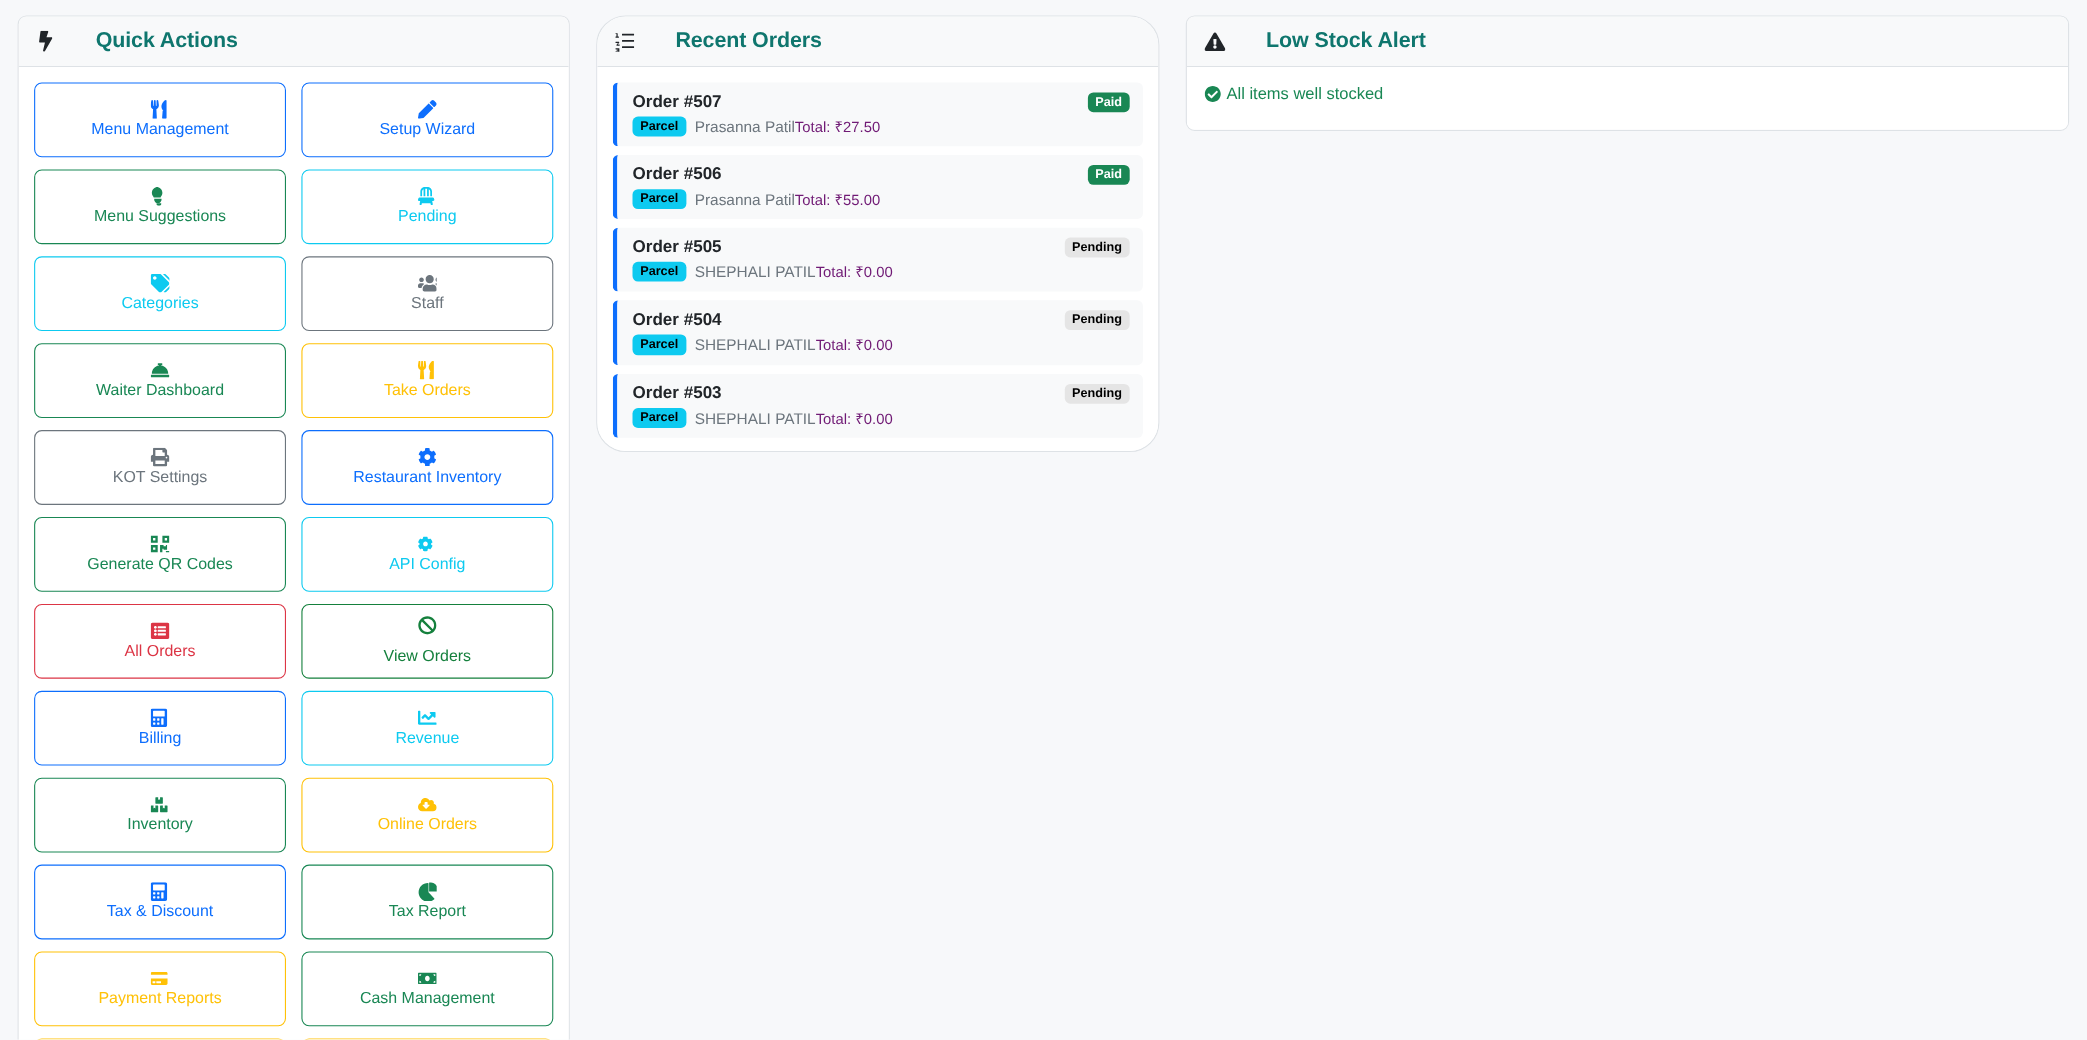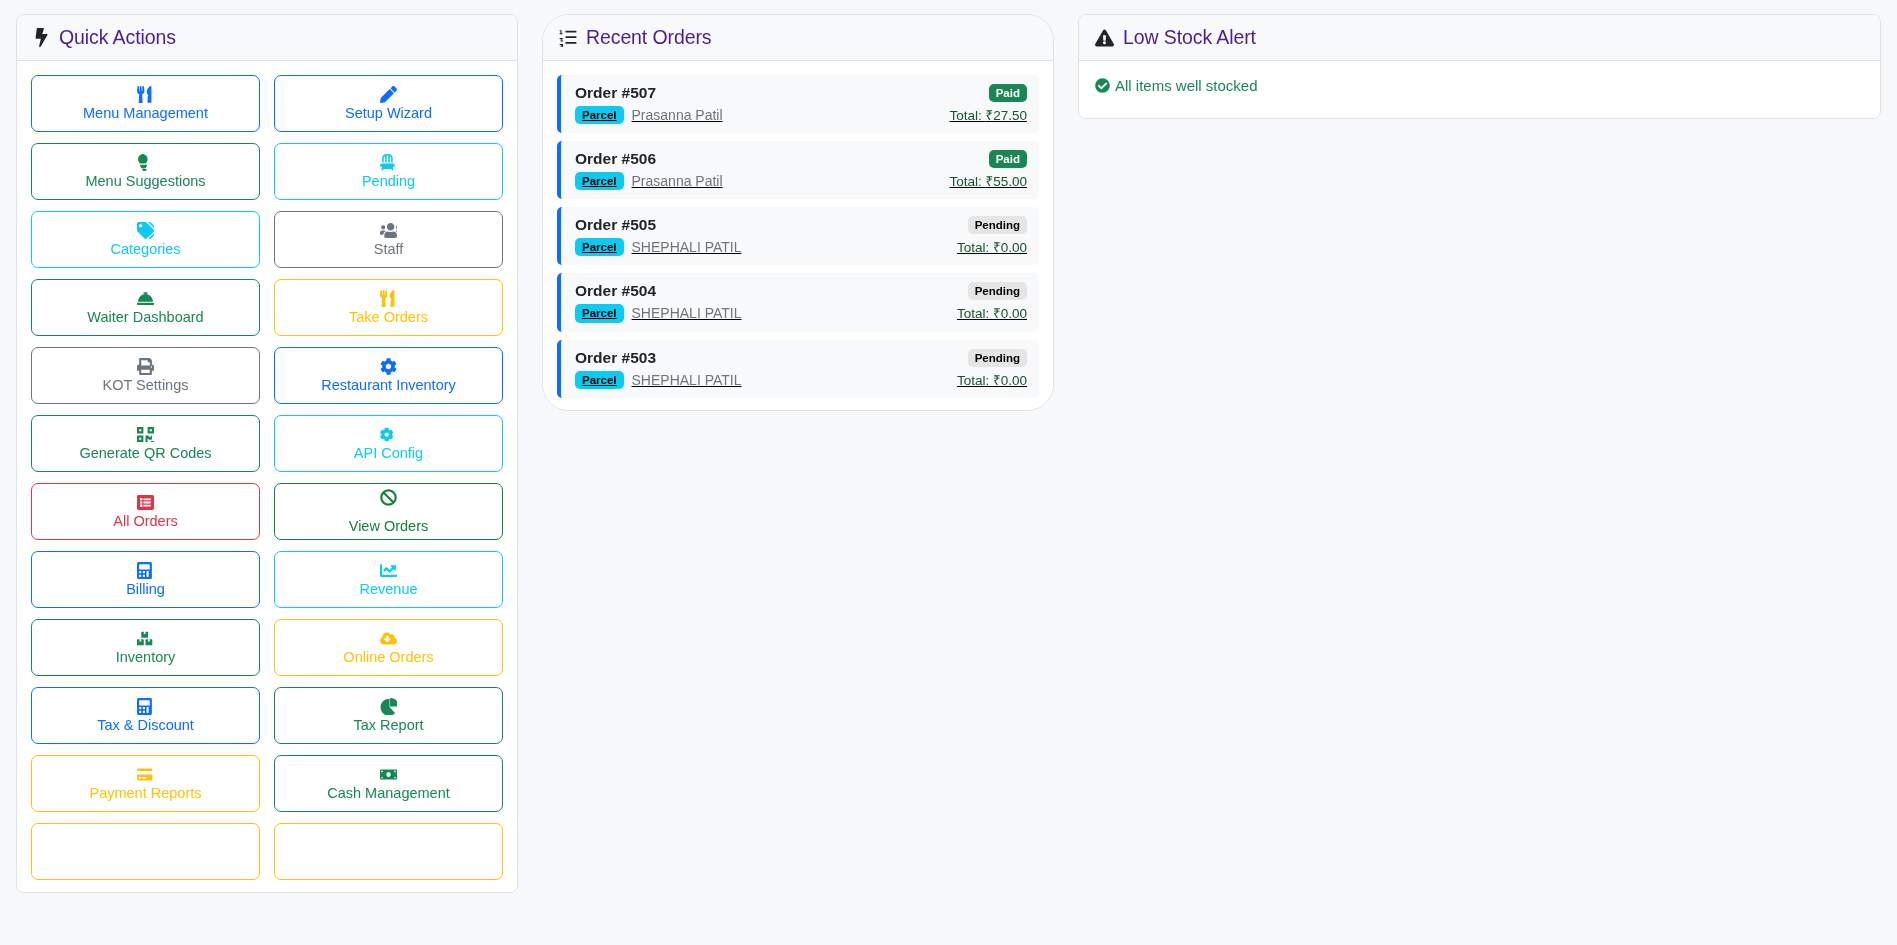--- a/index.html
+++ b/index.html
@@ -29,36 +29,37 @@
   .card-header {
     background: #f8f9fa;
     border-bottom: 1px solid #dee2e6;
     padding: 11px 16px;
     display: flex;
     align-items: center;
     gap: 9px;
   }
   .card-header .title {
     font-size: 19.5px;
-    font-weight: 400;
-    color: #4c1d95;
+    font-weight: 700;
+    color: #0f766e;
     letter-spacing: -0.1px;
+    margin-left: 28px;
   }
   .hdr-icon { display: flex; align-items: center; color: #212529; }
   .card-body { padding: 14px 14px 12px 14px; background: #fff; }
 
   
   .col-quick { width: 502px; flex: 0 0 502px; }
   .qa-grid {
     display: grid;
     grid-template-columns: 1fr 1fr;
     gap: 11px 14px;
   }
   .qa-btn {
-    height: 57px;
+    height: 68px;
     border: 1px solid currentColor;
     border-radius: 7px;
     background: #fff;
     display: flex;
     flex-direction: column;
     align-items: center;
     justify-content: center;
     gap: 3px;
     cursor: pointer;
     padding: 0 4px;
@@ -93,39 +94,37 @@
   .order-line1 {
     display: flex;
     align-items: center;
     justify-content: space-between;
     margin-bottom: 4px;
   }
   .order-id { font-size: 15.5px; font-weight: 700; color: #212529; }
   .order-line2 {
     display: flex;
     align-items: center;
-    justify-content: space-between;
-    text-decoration: underline;
   }
   .order-left { display: flex; align-items: center; gap: 8px; }
   .badge {
     display: inline-block;
     font-size: 11.5px;
     font-weight: 700;
     color: #fff;
     border-radius: 5px;
     padding: 3px 7px;
     line-height: 1.05;
     white-space: nowrap;
   }
   .badge-type  { background: #0dcaf0; color: #000; }
   .badge-paid  { background: #198754; }
   .badge-pend  { background: #e5e5e5; color: #000; }
   .cust-name { font-size: 14px; color: #6c757d; }
-  .order-total { font-size: 13.5px; color: #14532d; }
+  .order-total { font-size: 13.5px; color: #701a75; }
 
   
   .col-stock { flex: 1 1 auto; min-width: 0; }
   .stock-ok {
     display: flex;
     align-items: center;
     gap: 5px;
     color: #198754;
     font-size: 15px;
     padding: 2px 2px 12px 2px;

